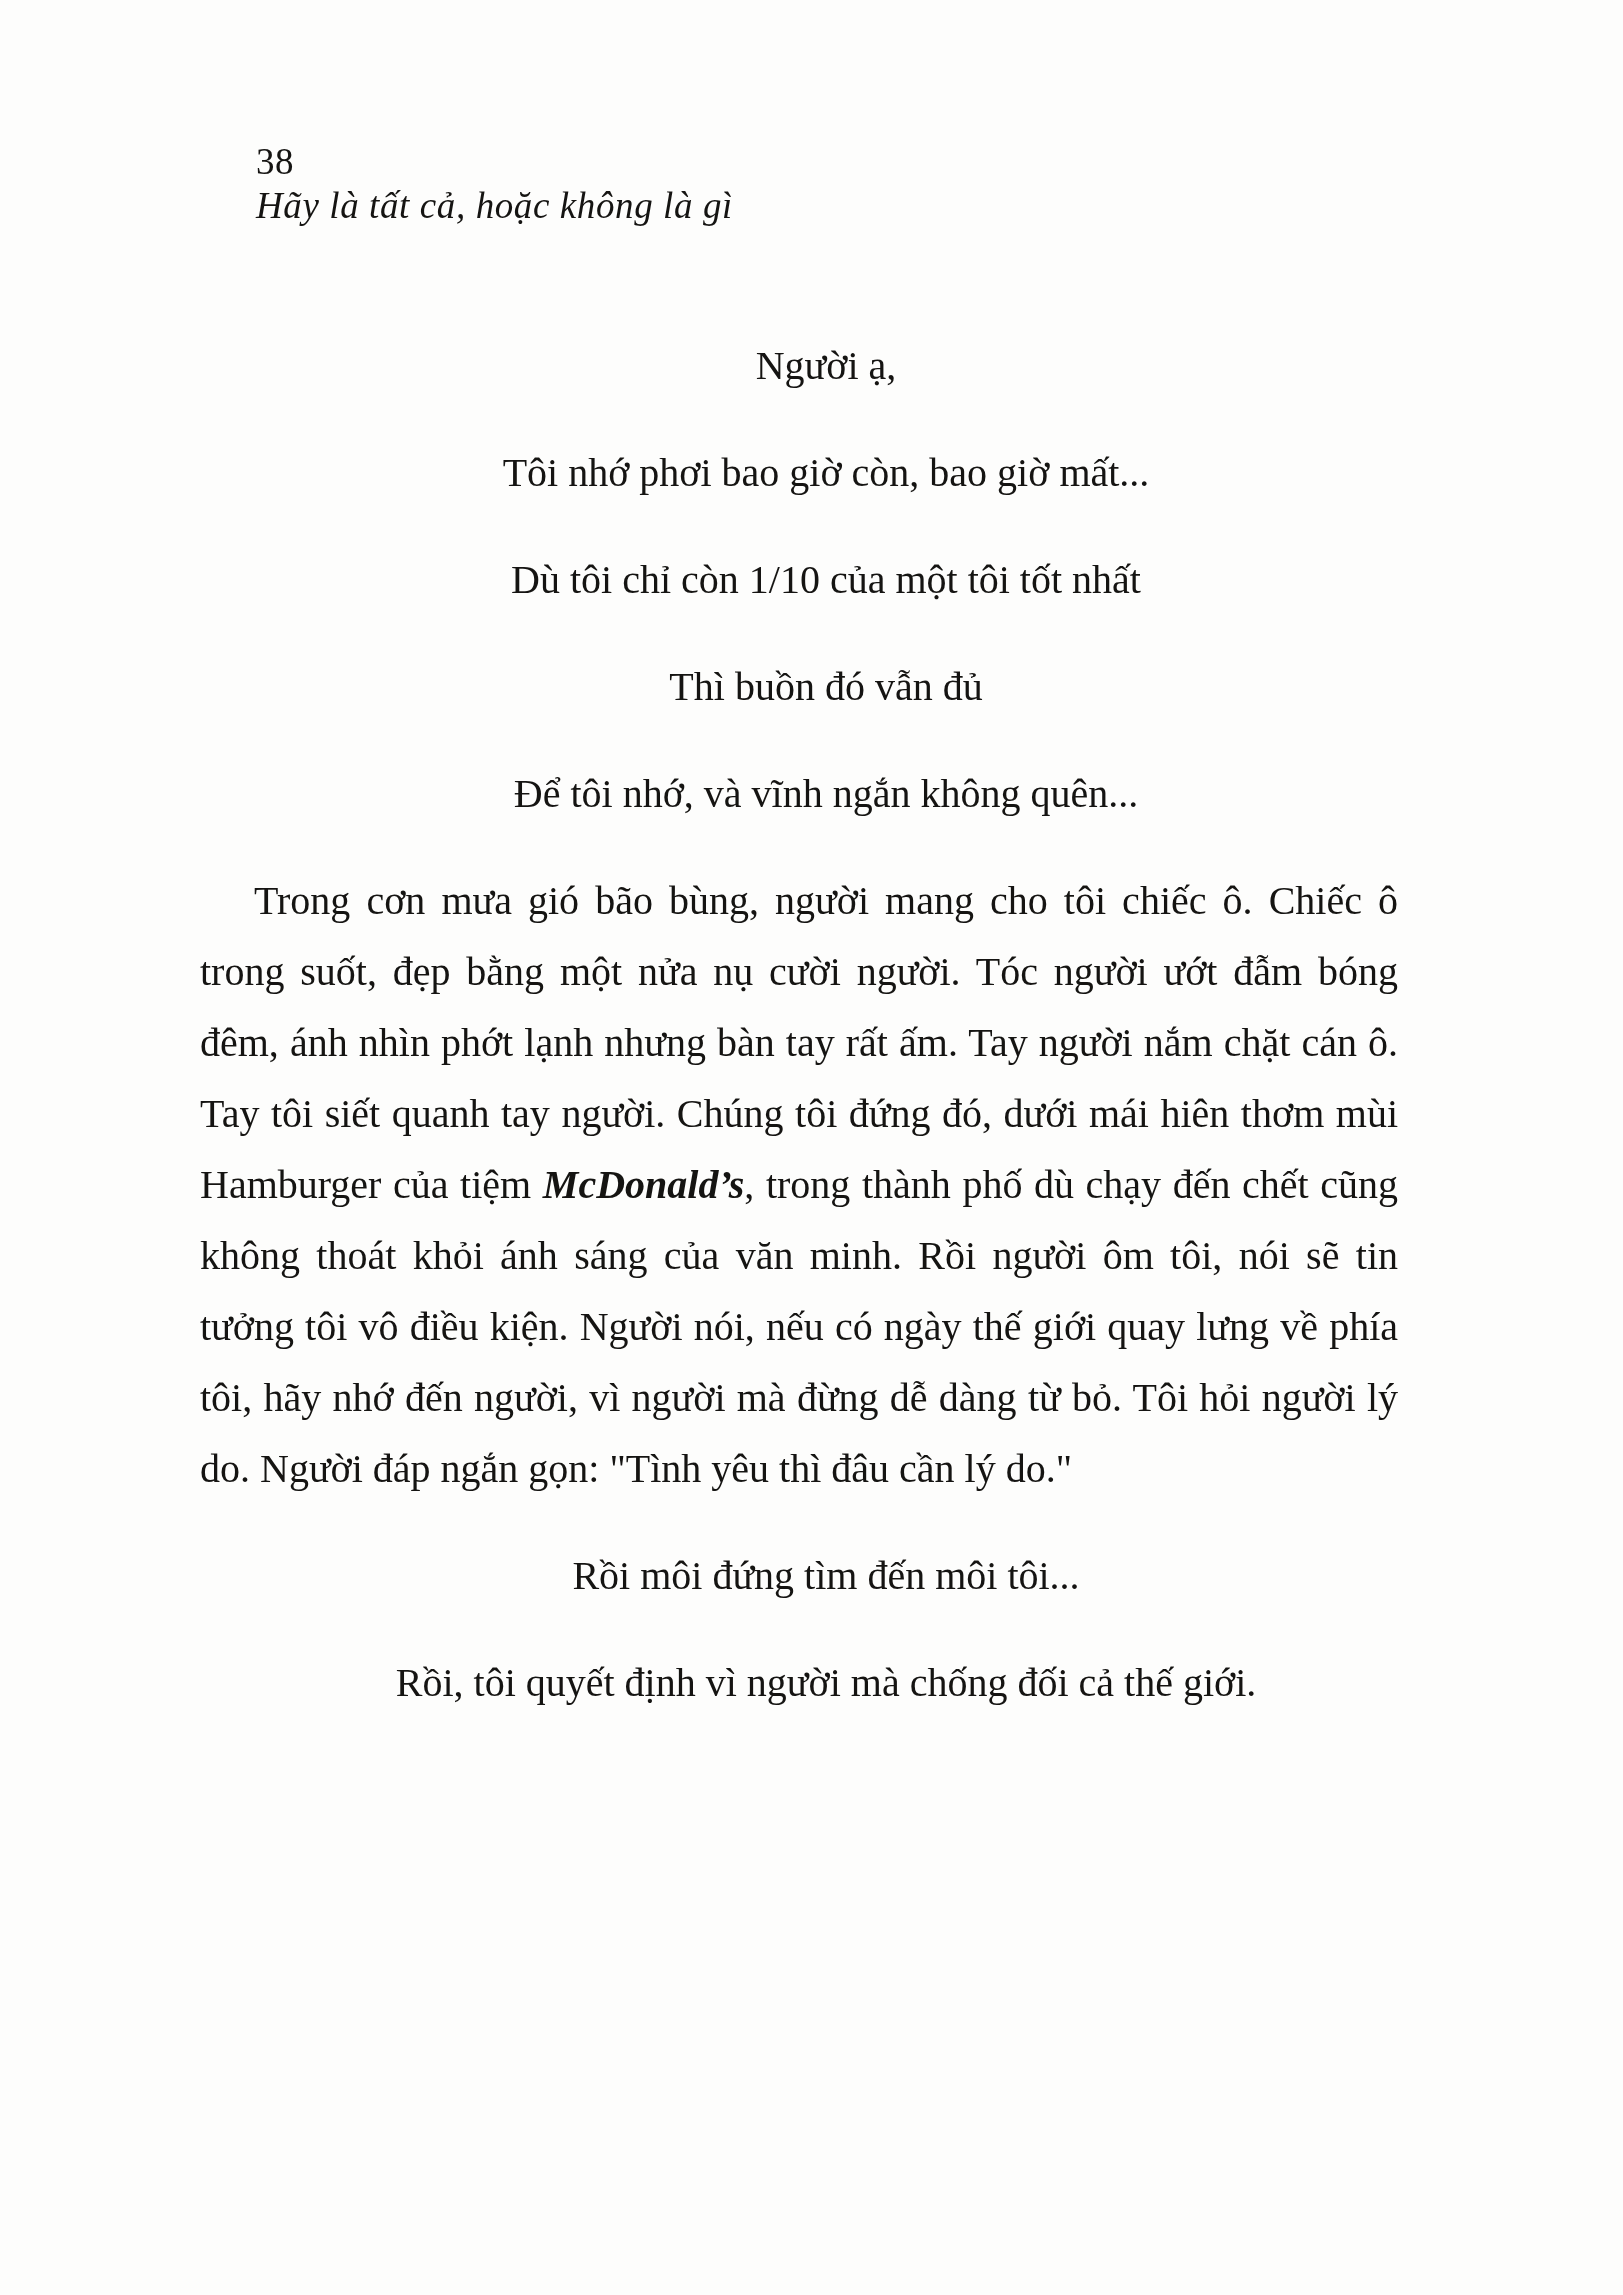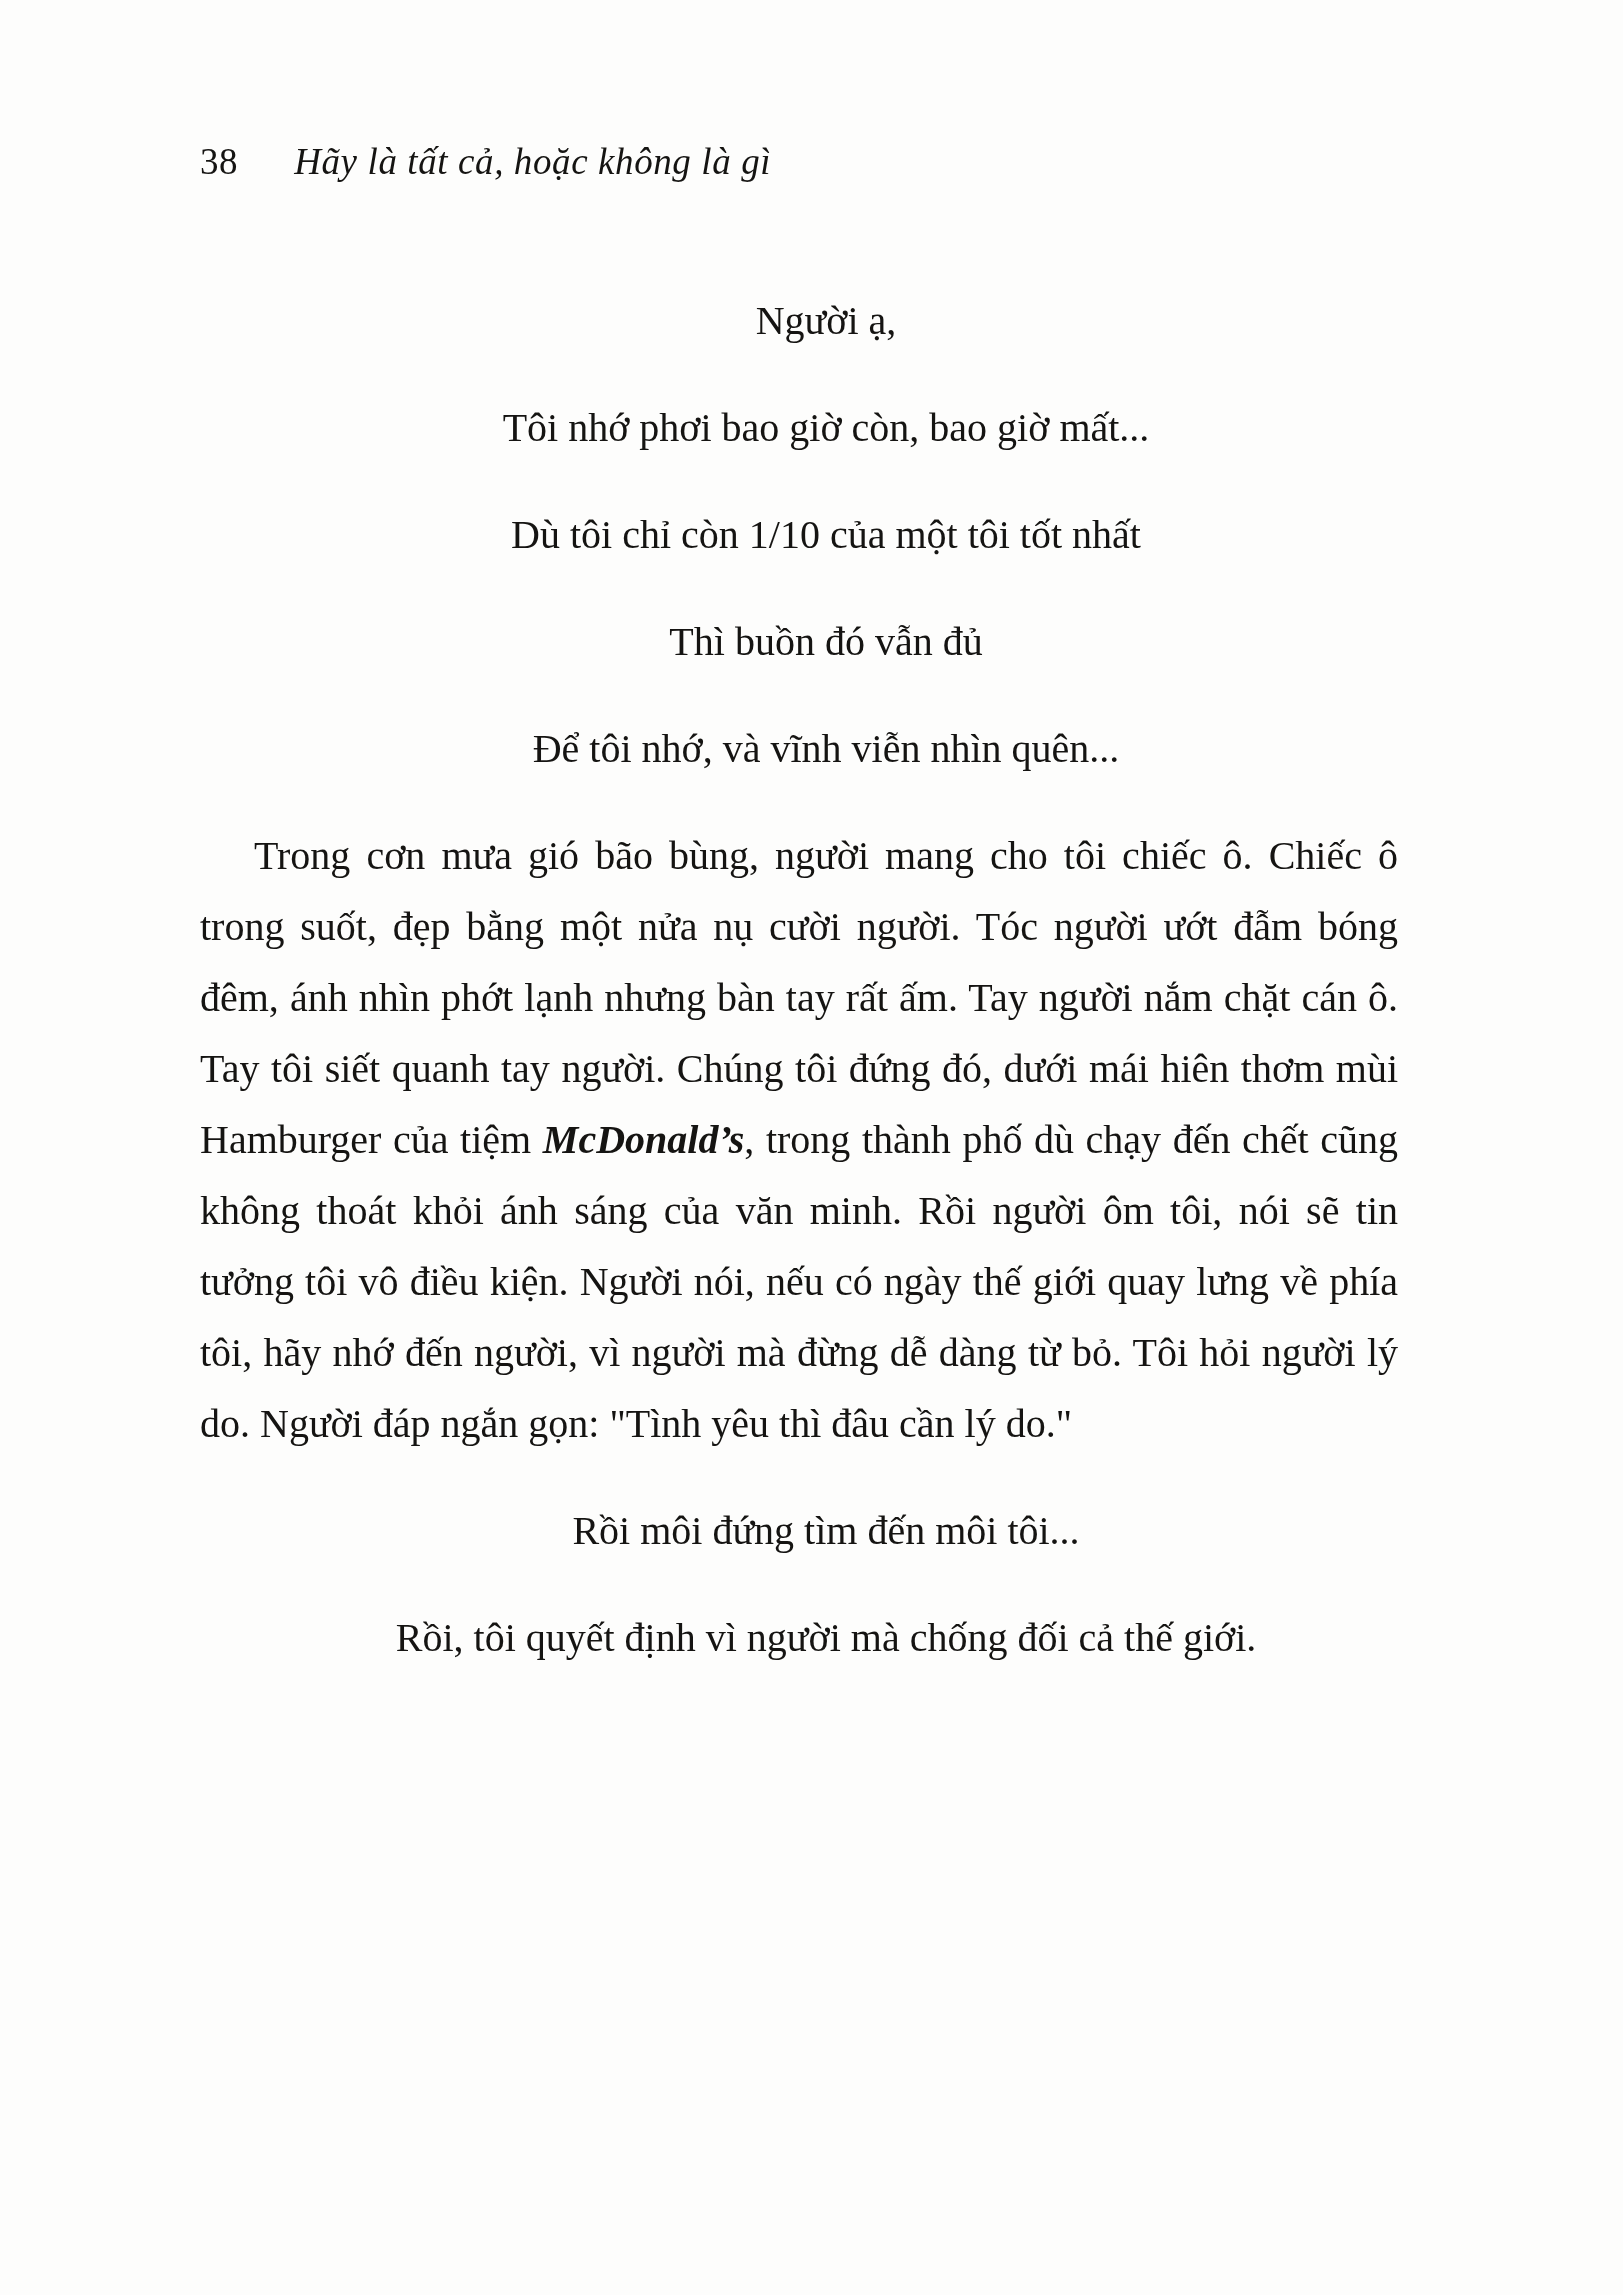--- a/index.html
+++ b/index.html
@@ -19,20 +19,21 @@
     width: 1623px;
     height: 2295px;
     padding: 140px 225px 67px 200px;
   }
   .running-header {
     display: flex;
     align-items: baseline;
     font-size: 37px;
     line-height: 1.2;
     margin: 0 0 101px 0;
+    flex-direction: column;
   }
   .page-number {
     font-style: normal;
     letter-spacing: 0.6px;
   }
   .running-title {
     font-style: italic;
     margin-left: 56px;
     letter-spacing: 0.6px;
   }
@@ -75,21 +76,21 @@
 
 
     <p class="verse">Người ạ,</p>
 
     <p class="verse">Tôi nhớ phơi bao giờ còn, bao giờ mất...</p>
 
     <p class="verse">Dù tôi chỉ còn 1/10 của một tôi tốt nhất</p>
 
     <p class="verse">Thì buồn đó vẫn đủ</p>
 
-    <p class="verse">Để tôi nhớ, và vĩnh viễn nhìn quên...</p>
+    <p class="verse">Để tôi nhớ, và vĩnh ngắn không quên...</p>
 
     <p class="body-para indent"><span>Trong cơn mưa gió bão bùng, người mang cho tôi chiếc ô. Chiếc ô trong suốt, đẹp bằng một nửa nụ cười người. Tóc người ướt đẫm bóng đêm, ánh nhìn phớt lạnh nhưng bàn tay rất ấm. Tay người nắm chặt cán ô. Tay tôi siết quanh tay người. Chúng tôi đứng đó, dưới mái hiên thơm mùi Hamburger của tiệm </span><span class="italic">McDonald’s</span><span>, trong thành phố dù chạy đến chết cũng không thoát khỏi ánh sáng của văn minh. Rồi người ôm tôi, nói sẽ tin tưởng tôi vô điều kiện. Người nói, nếu có ngày thế giới quay lưng về phía tôi, hãy nhớ đến người, vì người mà đừng dễ dàng từ bỏ. Tôi hỏi người lý do. Người đáp ngắn gọn: "Tình yêu thì đâu cần lý do."</span></p>
 
     <p class="verse">Rồi môi đứng tìm đến môi tôi...</p>
 
     <p class="verse">Rồi, tôi quyết định vì người mà chống đối cả thế giới.</p>
 
   </div>
 
 </div>

